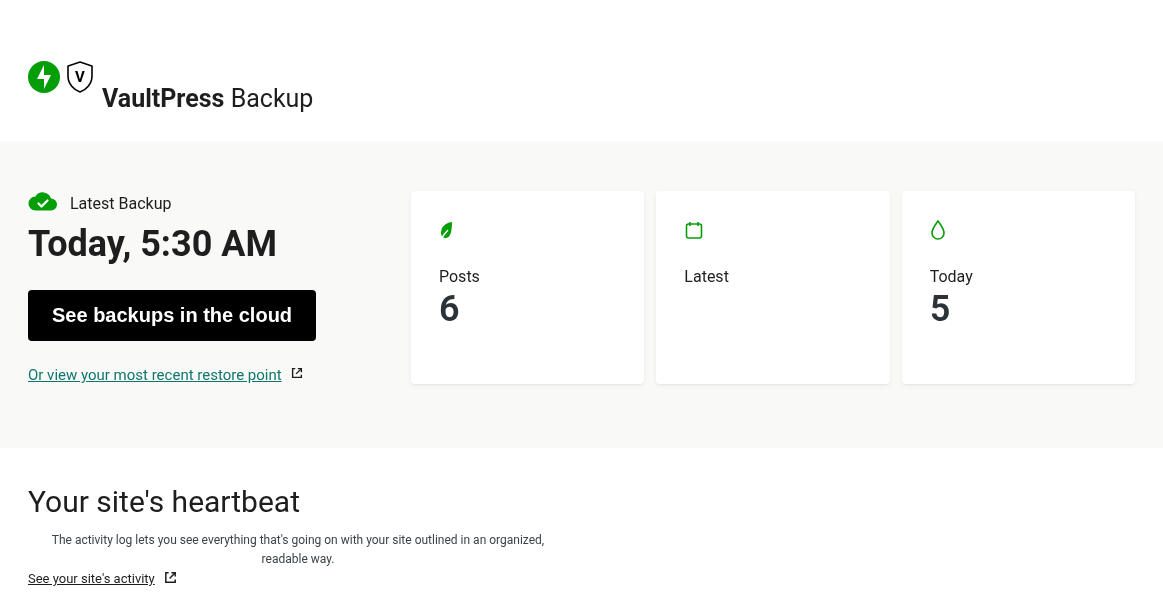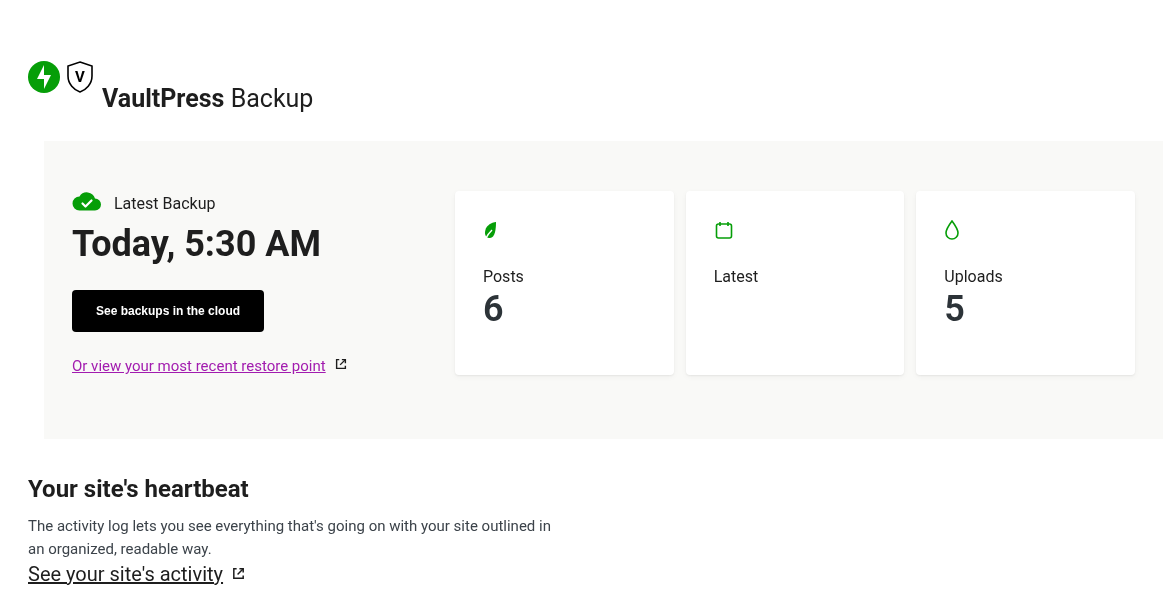--- a/index.html
+++ b/index.html
@@ -25,21 +25,20 @@
       font-weight: 400;
       margin-top: 40px;
     }
     .title-text .bold { font-weight: 700; }
 
     .backup-section {
       background: #f9f9f7;
       padding: 50px 28px 64px;
       display: flex;
       gap: 28px;
-      margin-left: 44px;
     }
     .backup-left {
       flex: 0 0 355px;
     }
     .latest-row {
       display: flex;
       align-items: center;
       gap: 12px;
       margin-bottom: 8px;
     }
@@ -50,34 +49,34 @@
     .backup-time {
       font-size: 36px;
       font-weight: 700;
       line-height: 1.2;
       margin-bottom: 24px;
     }
     .btn-primary {
       background: #000;
       color: #fff;
       border: none;
-      font-size: 12px;
+      font-size: 20px;
       font-weight: 600;
       padding: 14px 24px;
       border-radius: 4px;
       cursor: pointer;
       display: inline-block;
       margin-bottom: 24px;
     }
     .restore-link {
       display: inline-flex;
       align-items: center;
       gap: 8px;
       font-size: 15px;
-      color: #a21caf;
+      color: #0f766e;
       text-decoration: underline;
       cursor: pointer;
     }
     .restore-link svg { flex-shrink: 0; }
 
     .stats-grid {
       display: flex;
       gap: 12px;
       flex: 1;
     }
@@ -106,36 +105,37 @@
       font-size: 36px;
       font-weight: 600;
       color: #2c3338;
       line-height: 1.1;
     }
 
     .heartbeat-section {
       padding: 36px 28px 28px;
     }
     .hb-title {
-      font-size: 24px;
-      font-weight: 700;
+      font-size: 30px;
+      font-weight: 400;
       margin-bottom: 12px;
     }
     .hb-desc {
-      font-size: 15px;
+      font-size: 12px;
       color: #3c434a;
       line-height: 1.55;
       max-width: 540px;
       margin-bottom: 0;
+      text-align: center;
     }
     .hb-link {
       display: inline-flex;
       align-items: center;
       gap: 8px;
-      font-size: 20px;
+      font-size: 13px;
       color: #1e1e1e;
       text-decoration: underline;
       cursor: pointer;
     }
   </style>
 </head>
 <body>
 
 <div class="header">
   <div class="logo-group">
@@ -207,21 +207,21 @@
       </div>
       <div class="stat-label">Latest</div>
     </div>
 
     <div class="stat-card">
       <div class="stat-icon">
         <svg width="16" height="20" viewBox="0 0 16 20">
             <path d="M8 1 C8 1 2 9 2 13 A6 6 0 0 0 14 13 C14 9 8 1 8 1 Z" fill="none" stroke="#069e08" stroke-width="1.6"></path>
           </svg>
       </div>
-      <div class="stat-label">Uploads</div>
+      <div class="stat-label">Today</div>
       <div class="stat-value">5</div>
     </div>
   </div>
 </div>
 
 <div class="heartbeat-section">
   <h2 class="hb-title">Your site's heartbeat</h2>
   <p class="hb-desc">The activity log lets you see everything that's going on with your site outlined in an organized, readable way.</p>
   <a class="hb-link">
     <span>See your site's activity</span>

